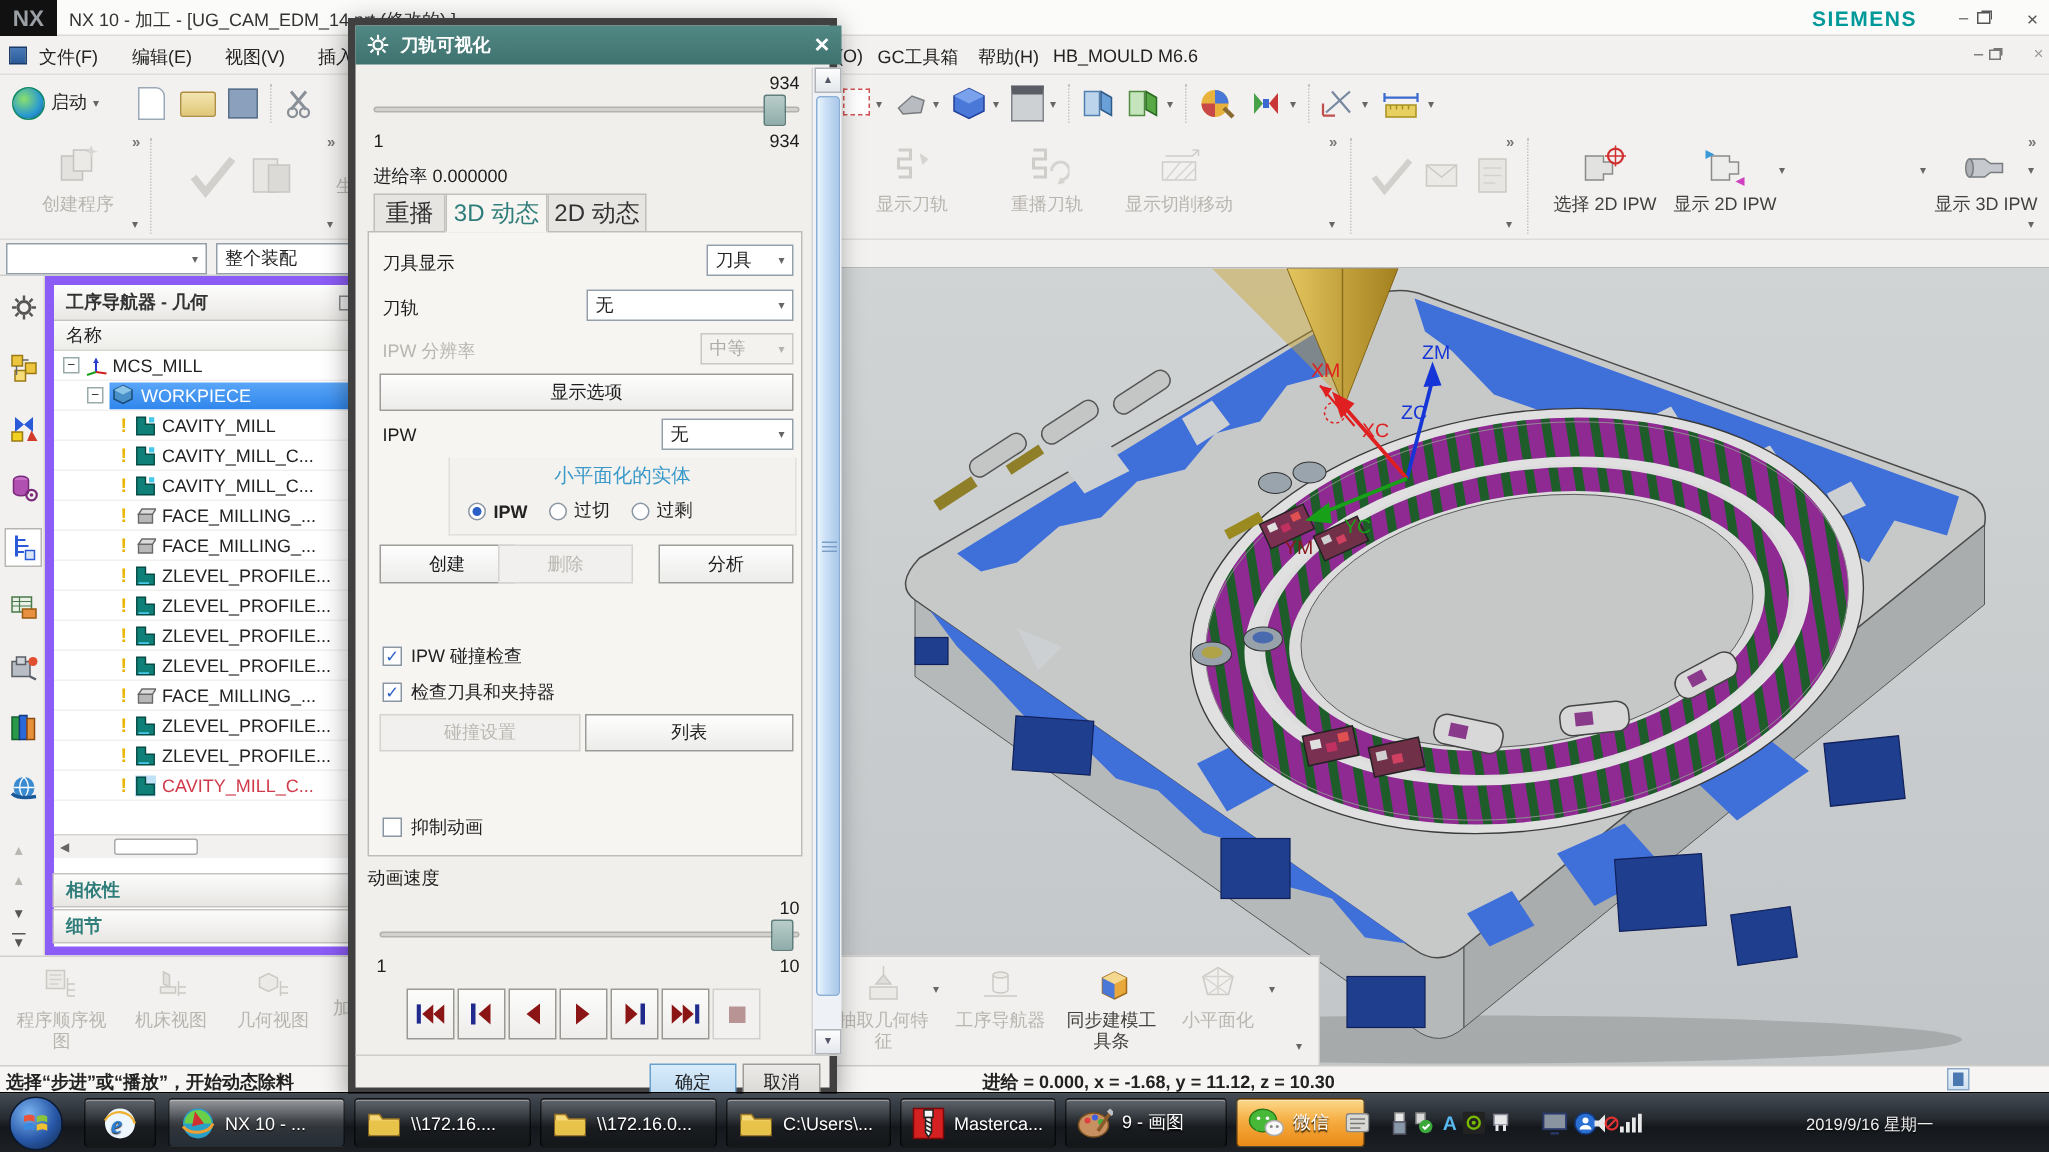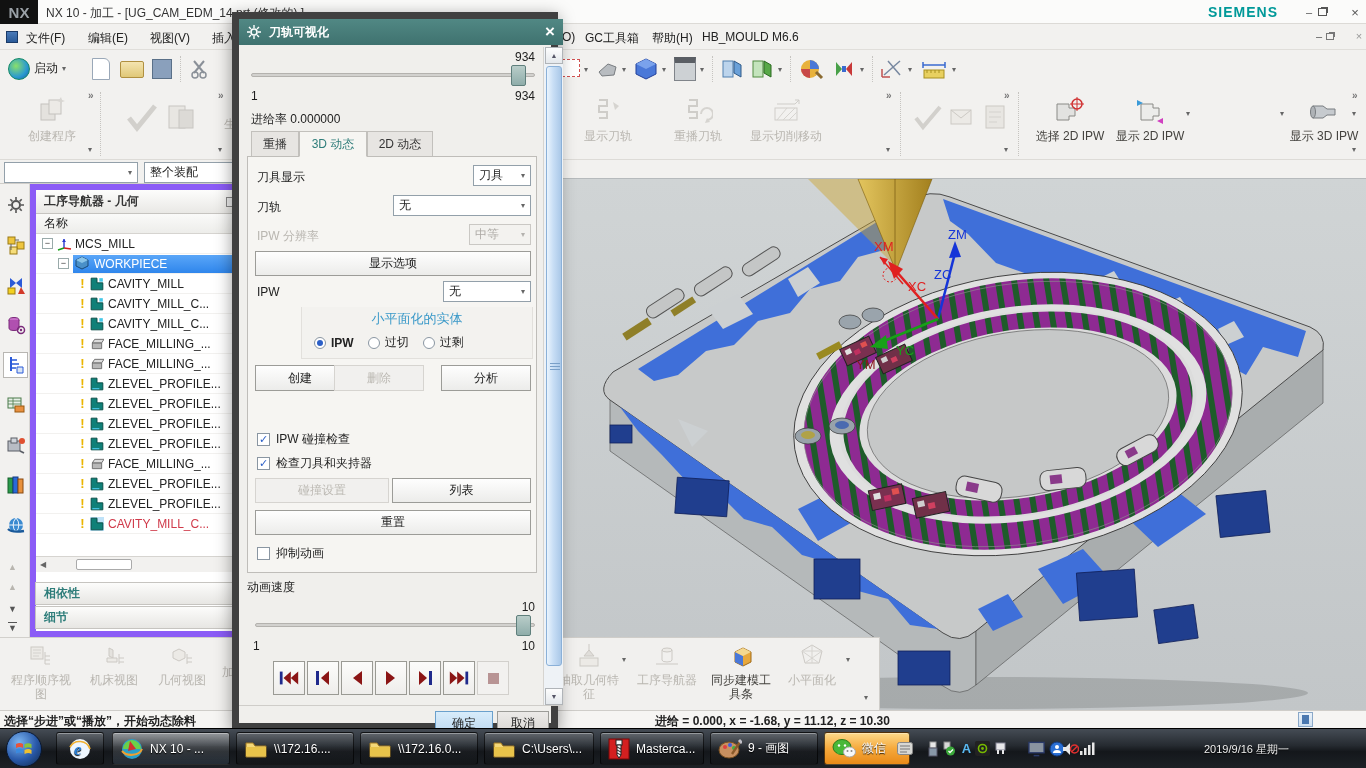--- a/index.html
+++ b/index.html
@@ -24,23 +24,23 @@
 .ritem .ric{display:flex;justify-content:center;margin-bottom:3px}
 .gexp{position:absolute;font-size:10px;color:#777;font-weight:bold}
 
 .trow{position:relative;height:20px;display:flex;align-items:center;border-bottom:1px solid #f2f1ef;font-size:12px;white-space:nowrap;overflow:hidden;background:#fff}
 .excl{color:#eab501;font-weight:bold;font-size:13px;width:9px;text-align:center;margin:0 3px 0 0;flex:none}
 .expander{width:11px;height:11px;border:1px solid #9aa;background:#fff;font-size:9px;line-height:8px;text-align:center;color:#333;margin-right:4px;flex:none}
 .sel-row{background:linear-gradient(#5aa6f8,#2f86ec);color:#fff;padding:0 6px 0 2px;height:18px;display:flex;align-items:center}
 
 .phead{position:absolute;left:30px;width:210px;height:23px;background:linear-gradient(#fcfcfb,#e7e6e3);border:1px solid #c6c4c0;display:flex;align-items:center;padding:0 8px;color:#2e7d7a;font-weight:bold}
 
-#dlg{position:absolute;left:232px;top:12px;width:326px;height:718px;background:#f0efec;border:7px solid #404040;box-shadow:0 4px 16px rgba(0,0,0,.4);z-index:40}
+#dlg{position:absolute;left:232px;top:12px;width:326px;height:718px;background:#f0efec;border:5px solid #404040;box-shadow:0 4px 16px rgba(0,0,0,.4);z-index:40}
 .dlbl{position:absolute;font-size:12px;color:#1c1c1c}
-.tab{position:absolute;height:26px;display:flex;align-items:center;justify-content:center;font-size:12px;background:#e7e5e2;border:1px solid #c2c0bc;color:#333}
+.tab{position:absolute;height:26px;display:flex;align-items:center;justify-content:center;font-size:16px;background:#e7e5e2;border:1px solid #c2c0bc;color:#333}
 .tab.act{background:#f6f5f2;border-bottom:1px solid #f6f5f2;color:#2e7d7a;z-index:2}
 .pbtn{position:absolute;width:32px;height:34px;background:linear-gradient(#fcfcfb,#eeedeb);border:1px solid #9a9a94;display:flex;align-items:center;justify-content:center}
 .pbtn.bdis{border-color:#d2d0cc;background:#f2f1ef}
 .slider-track{position:absolute;height:4px;background:#d2d1ce;border:1px solid #b4b2ae;border-radius:2px}
 .slider-thumb{position:absolute;width:15px;height:21px;background:linear-gradient(#b9cdc9,#8fadaa);border:1px solid #5f7f7c;border-radius:2px}
 
 #taskbar{position:absolute;left:0;top:728px;width:1366px;height:40px;background:linear-gradient(#454c55,#262b31 42%,#14171b 58%,#1d2126);border-top:1px solid #000;z-index:50}
 .task{position:absolute;top:3px;height:33px;border-radius:3px;border:1px solid rgba(0,0,0,.65);box-shadow:inset 0 1px rgba(255,255,255,.35);display:flex;align-items:center;padding:0 7px;color:#fff;font-size:12px;background:linear-gradient(rgba(255,255,255,.18),rgba(255,255,255,.04) 45%,rgba(0,0,0,.25));text-shadow:0 1px 1px #000;overflow:hidden}
 .task.active{background:linear-gradient(rgba(255,255,255,.45),rgba(255,255,255,.15) 45%,rgba(60,80,100,.3))}
 .task.wechat{background:linear-gradient(#fcd98a,#f5a93c 50%,#e98a18)}
@@ -833,23 +833,20 @@
         <span class="chk">✓</span>
         <span>检查刀具和夹持器</span>
       </div>
 
     <div class="nxbtn bdis abs" style="left:16px;top:459px;width:134px;height:25px">
         <span>碰撞设置</span>
       </div>
     <div class="nxbtn abs" style="left:153px;top:459px;width:139px;height:25px">
         <span>列表</span>
       </div>
-    <div class="nxbtn abs" style="left:16px;top:491px;width:276px;height:25px">
-        <span>重置</span>
-      </div>
     <div class="abs f" style="left:18px;top:526px">
         <span class="chk"></span>
         <span>抑制动画</span>
       </div>
 
     <div class="dlbl" style="left:8px;top:560px">动画速度</div>
     <div class="dlbl" style="left:250px;top:581px;width:46px;text-align:right">10</div>
     <div class="slider-track" style="left:16px;top:604px;width:280px"></div>
     <div class="slider-thumb" style="left:277px;top:596px"></div>
     <div class="dlbl" style="left:14px;top:620px">1</div>

